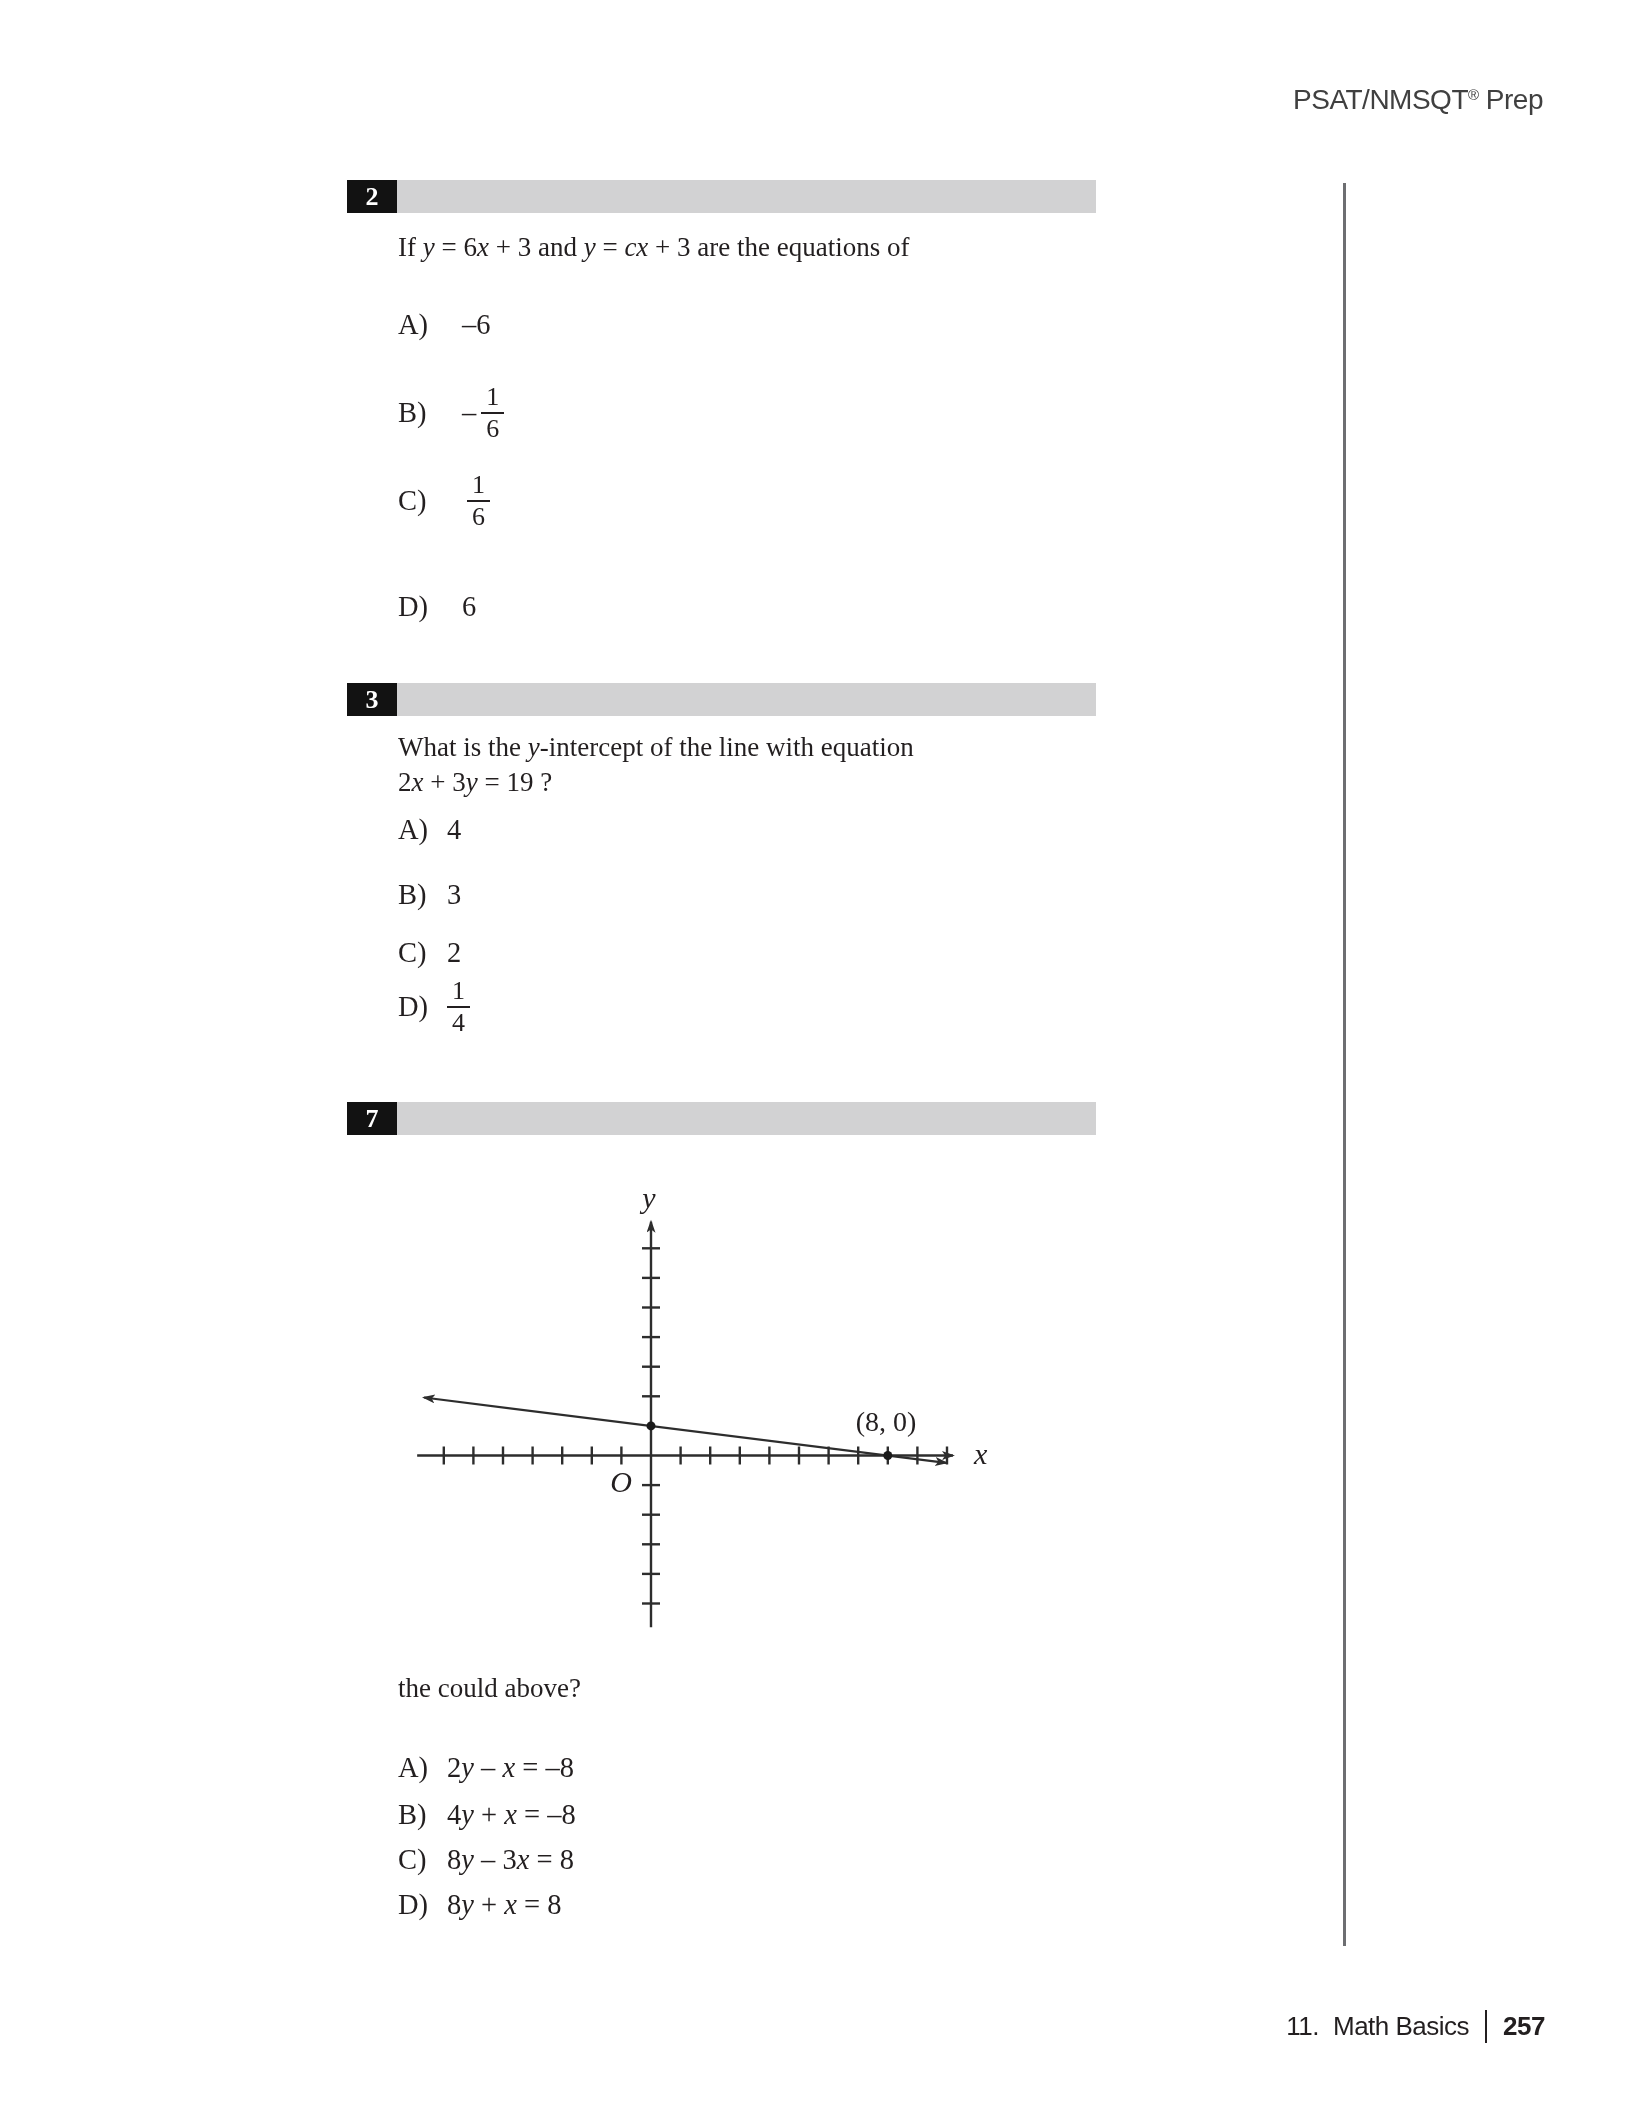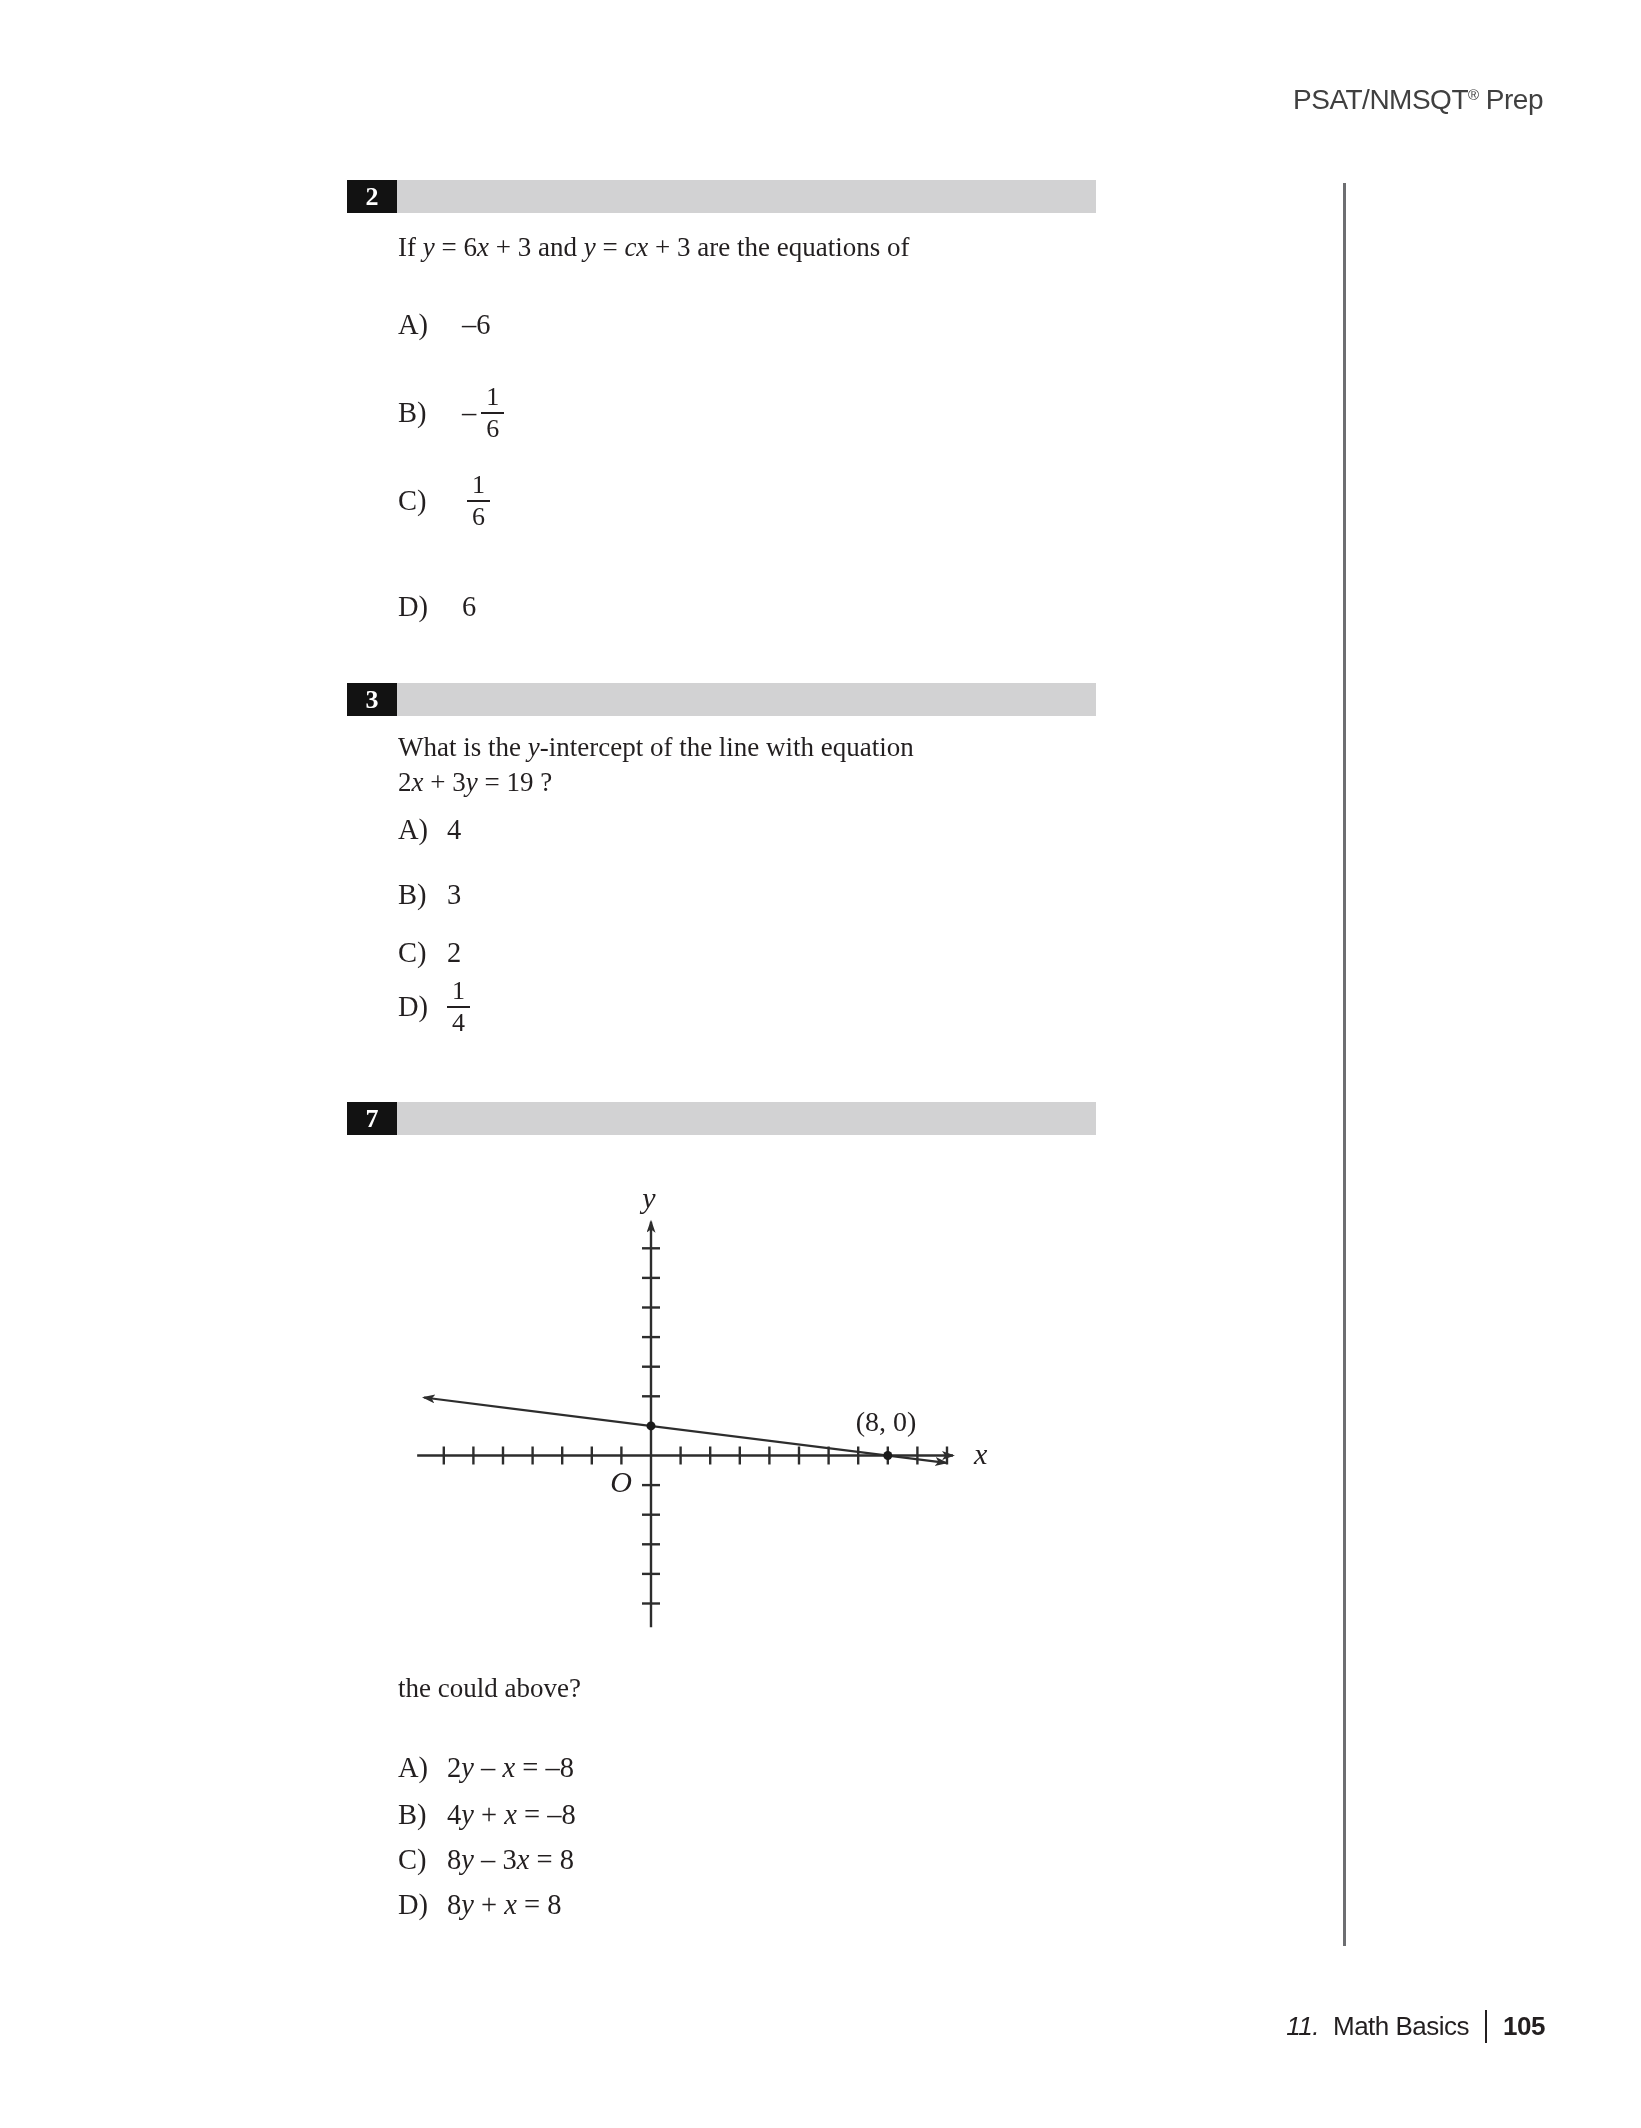--- a/index.html
+++ b/index.html
@@ -12,21 +12,21 @@
     position:absolute;top:84px;right:98px;
     font-family:"Liberation Sans", sans-serif;font-size:28px;color:#404040;
     letter-spacing:-0.5px;white-space:nowrap;
   }
   .hdr sup{font-size:15px;vertical-align:9px;}
   .ftr{
     position:absolute;top:2010px;right:96px;display:flex;align-items:center;
     font-family:"Liberation Sans", sans-serif;font-size:26px;color:#231f20;
     letter-spacing:-0.5px;white-space:nowrap;
   }
-  .ftr .chnum{margin-right:14px;font-style:italic;}
+  .ftr .chnum{margin-right:14px;}
   .ftr .fdiv{width:2px;height:33px;background:#231f20;margin:0 16px;}
   .ftr .pgnum{font-weight:bold;}
   
   .vrule{position:absolute;left:1343px;top:183px;width:3px;height:1763px;background:#6d6e71;}
   
   .qbar{position:absolute;left:347px;width:749px;height:33px;background:#d2d2d3;display:flex;}
   .qnum{
     width:50px;height:33px;background:#121212;color:#ffffff;
     display:flex;align-items:center;justify-content:center;
     font-family:"Liberation Serif", serif;font-size:26px;font-weight:bold;
@@ -192,14 +192,14 @@
 </div>
 <div class="choice w49" style="top:1888px;">
   <span class="clabel">D)</span>
   <span class="cval"><span>8</span><i>y</i><span> + </span><i>x</i><span> = 8</span></span>
 </div>
 
 <div class="ftr">
   <span class="chnum">11.</span>
   <span class="chtitle">Math Basics</span>
   <span class="fdiv"></span>
-  <span class="pgnum">105</span>
+  <span class="pgnum">257</span>
 </div>
 
 </body></html>

